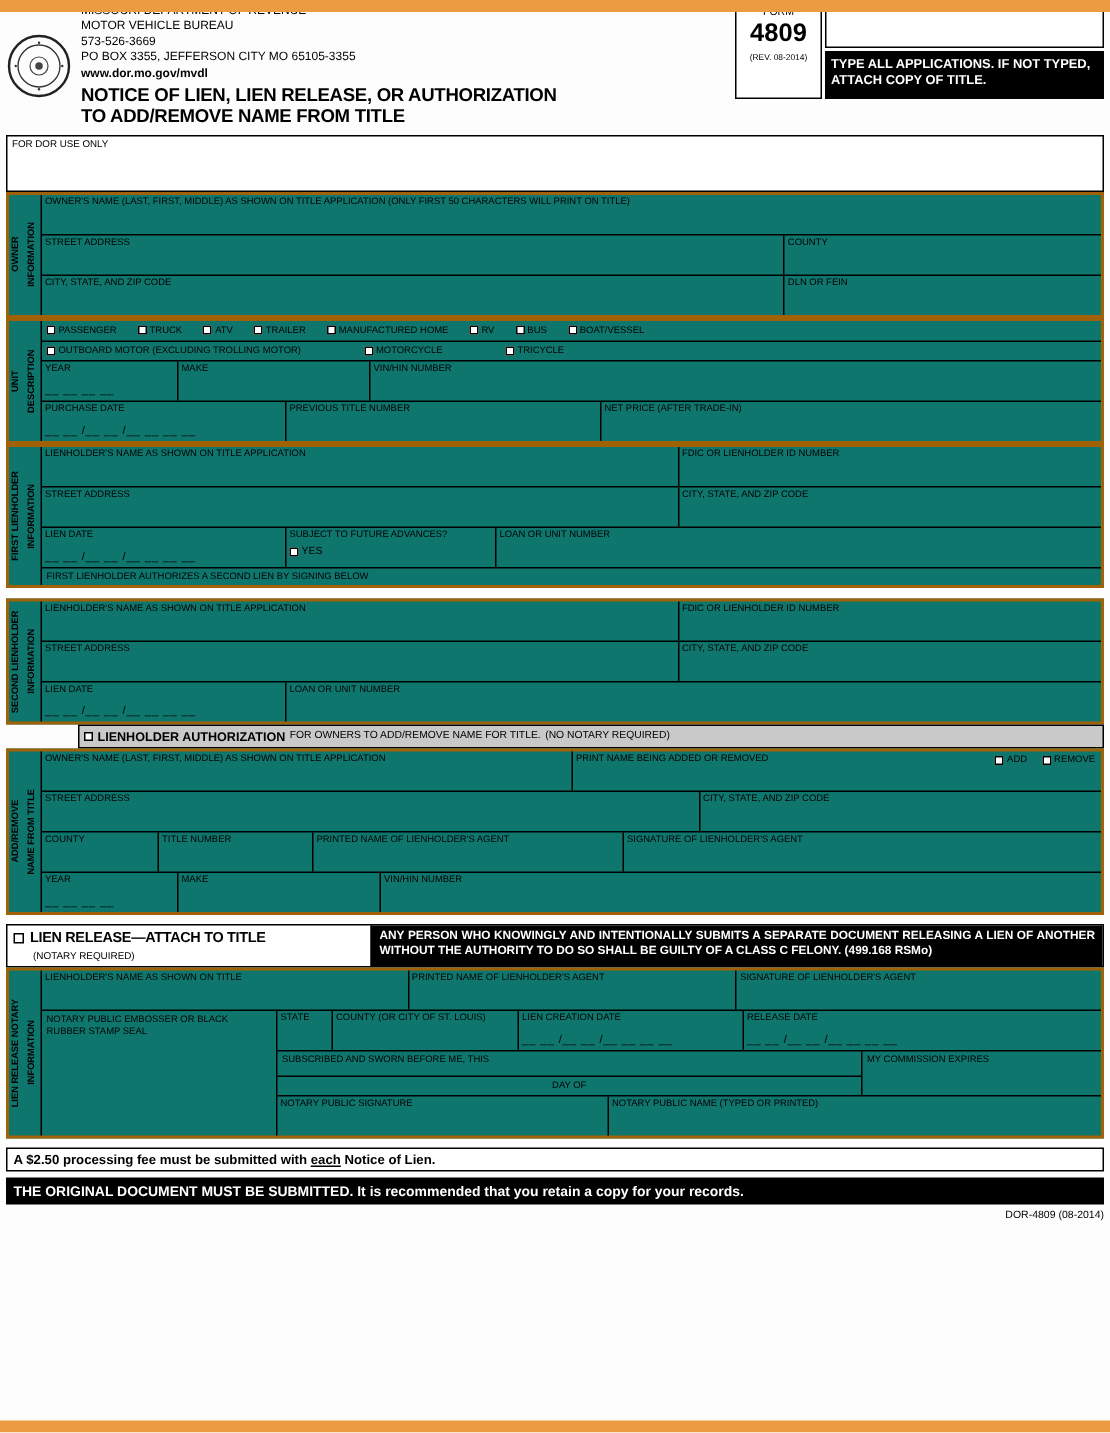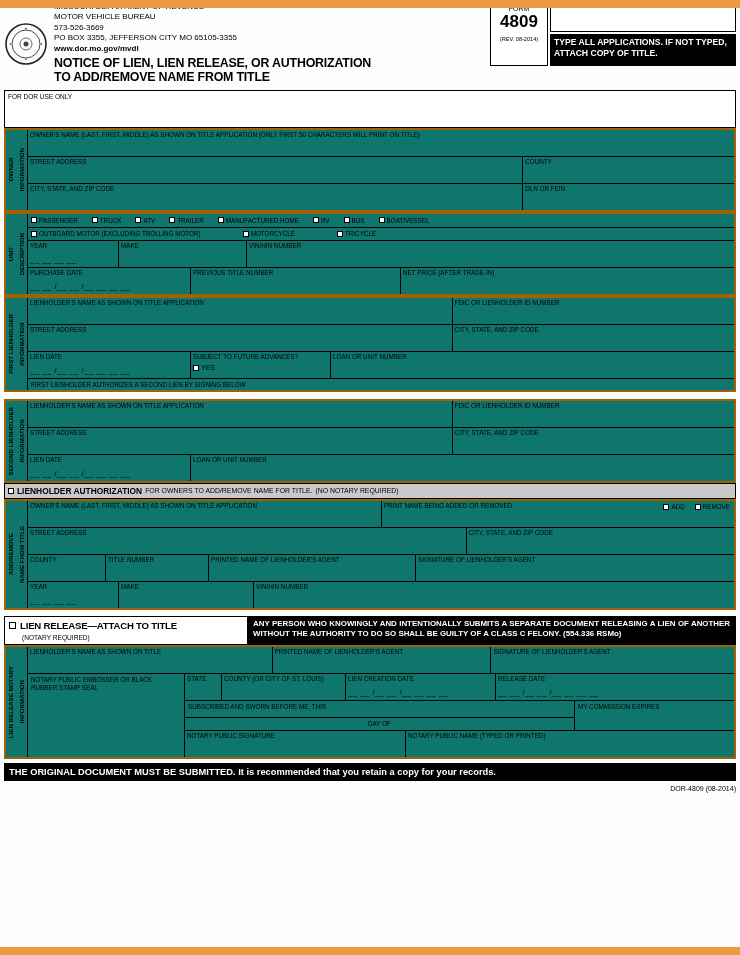--- a/index.html
+++ b/index.html
@@ -50,21 +50,21 @@
   .frow { display:flex; border-top:1px solid #000; }
   .content > .frow:first-child, .content > .cbrow:first-child { border-top:0; }
   .fcell { border-left:1px solid #000; padding:1px 2px; font-size:6.3px; min-height:26px; line-height:1.25; }
   .frow > .fcell:first-child { border-left:0; }
   .blanks { font-size:7.5px; letter-spacing:0.6px; margin-top:5px; white-space:nowrap; }
   .cbrow { display:flex; align-items:center; padding:2px 3px; border-top:1px solid #000; font-size:6.3px; min-height:13px; flex-wrap:nowrap; }
   .cbitem { display:flex; align-items:center; margin-right:14px; white-space:nowrap; }
   .cbrow2 .cbitem { margin-right:42px; }
   .thin-row { border-top:1px solid #000; font-size:6.3px; padding:2px 3px; min-height:12px; }
 
-  .auth-bar { border:1px solid #000; background:#c9c9c9; display:flex; align-items:center; padding:1px 3px; min-height:16px; }
+  .auth-bar { border:1px solid #000; background:#c9c9c9; display:flex; align-items:center; padding:1px 3px; min-height:16px;margin-left:48px; }
   .auth-bar .t1 { font-weight:bold; font-size:8.4px; margin:0 3px; }
   .auth-bar .t2 { font-size:6.9px; margin-right:3px; }
 
   .split-cell { display:flex; justify-content:space-between; align-items:flex-start; }
   .addrem-checks { display:flex; align-items:center; font-size:6.3px; padding-top:1px; }
   .addrem-checks .cbitem { margin-right:10px; }
 
   .release-row { border:1px solid #000; display:flex; margin-top:6px; background:#fff; }
   .release-left { width:242px; padding:3px 4px; }
   .release-left .rl1 { display:flex; align-items:center; font-weight:bold; font-size:9.6px; letter-spacing:-0.2px; }
@@ -395,21 +395,21 @@
   </div>
 
   <div class="release-row">
     <div class="release-left">
       <div class="rl1">
         <span class="cb"></span>
         <span>LIEN RELEASE—ATTACH TO TITLE</span>
       </div>
       <div class="rl2">(NOTARY REQUIRED)</div>
     </div>
-    <div class="release-right">ANY PERSON WHO KNOWINGLY AND INTENTIONALLY SUBMITS A SEPARATE DOCUMENT RELEASING A LIEN OF ANOTHER WITHOUT THE AUTHORITY  TO DO SO SHALL BE GUILTY OF A CLASS C FELONY. (554.336 RSMo)</div>
+    <div class="release-right">ANY PERSON WHO KNOWINGLY AND INTENTIONALLY SUBMITS A SEPARATE DOCUMENT RELEASING A LIEN OF ANOTHER WITHOUT THE AUTHORITY  TO DO SO SHALL BE GUILTY OF A CLASS C FELONY. (499.168 RSMo)</div>
   </div>
 
   <div class="sec">
     <div class="vcol">
       <div class="vlabel">LIEN RELEASE NOTARY
 INFORMATION</div>
     </div>
     <div class="content">
       <div class="frow">
         <div class="fcell" style="width:34.5%;">
@@ -455,20 +455,23 @@
             </div>
             <div class="fcell" style="flex:1;">
               <span>NOTARY PUBLIC NAME (TYPED OR PRINTED)</span>
             </div>
           </div>
         </div>
       </div>
     </div>
   </div>
 
+  <div class="fee-box">
+    <span>A $2.50 processing fee must be submitted with </span><span class="u">each</span><span> Notice of Lien.</span>
+  </div>
 
   <div class="black-bar">
     <span>THE ORIGINAL DOCUMENT MUST BE SUBMITTED.</span><span>  It is recommended that you retain a copy for your records.</span>
   </div>
 
   <div class="form-code">DOR-4809 (08-2014)</div>
 
 </div>
 
 <div class="frame-strip bottom"></div>

